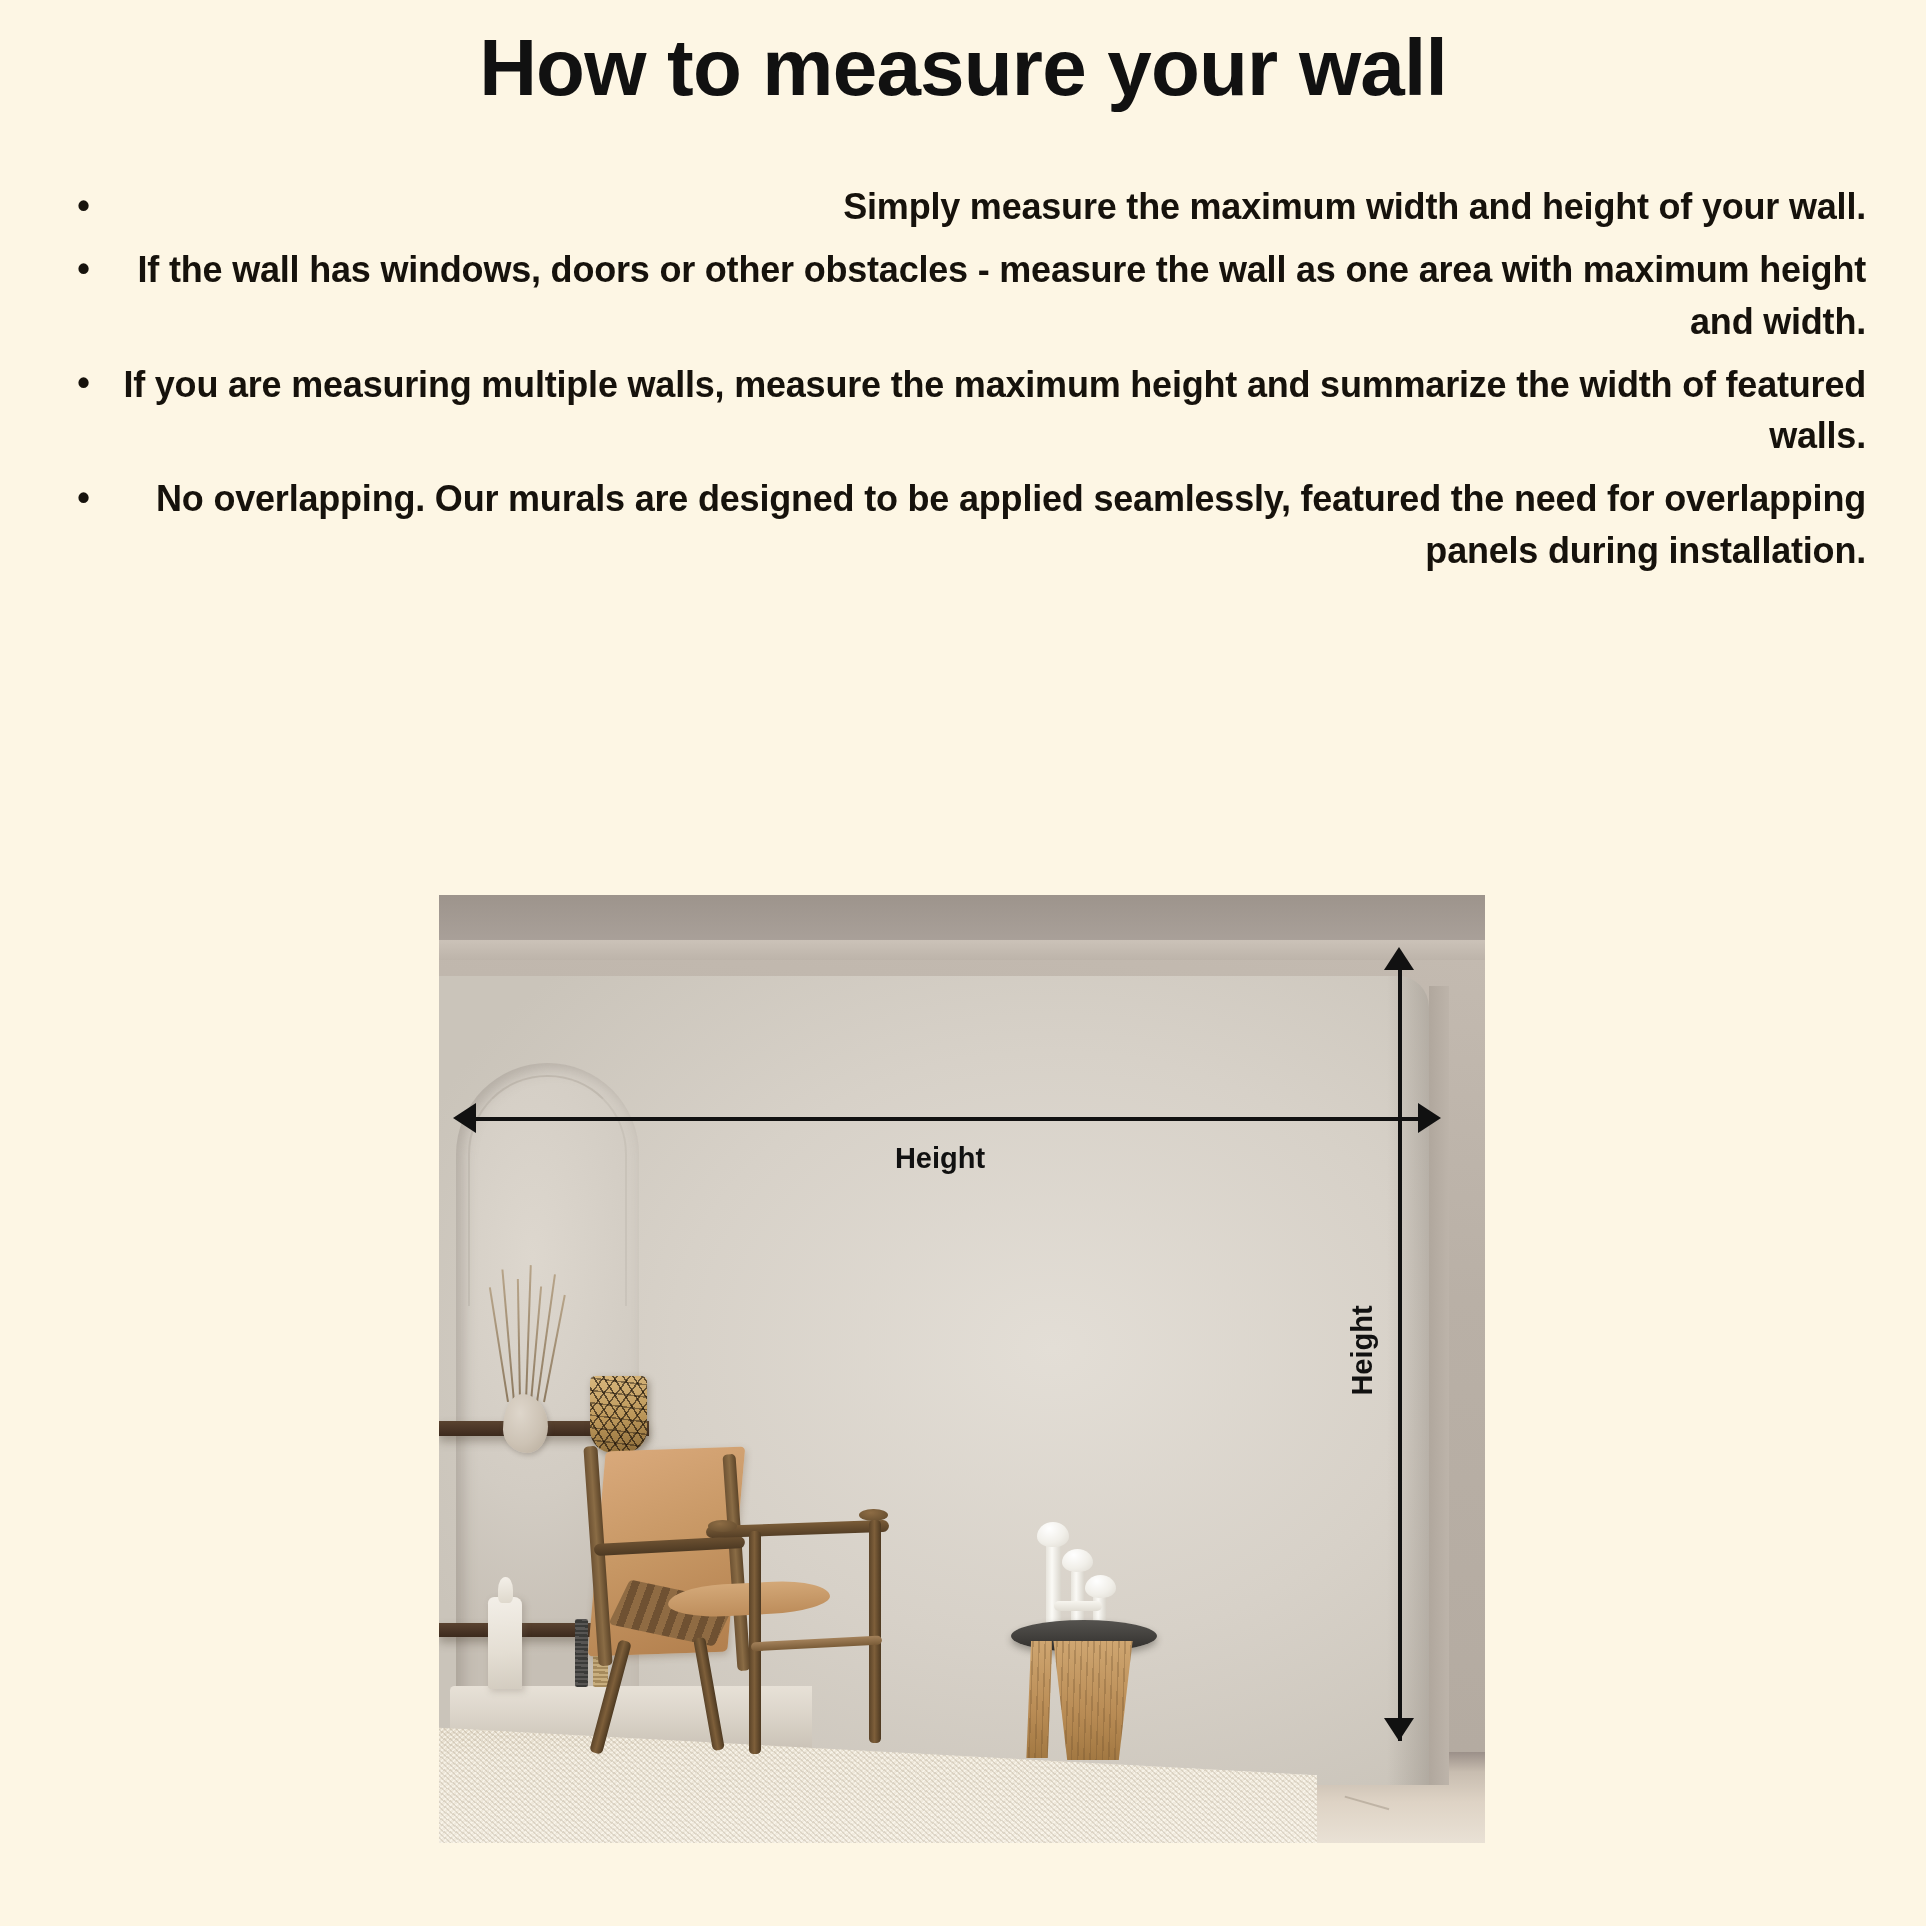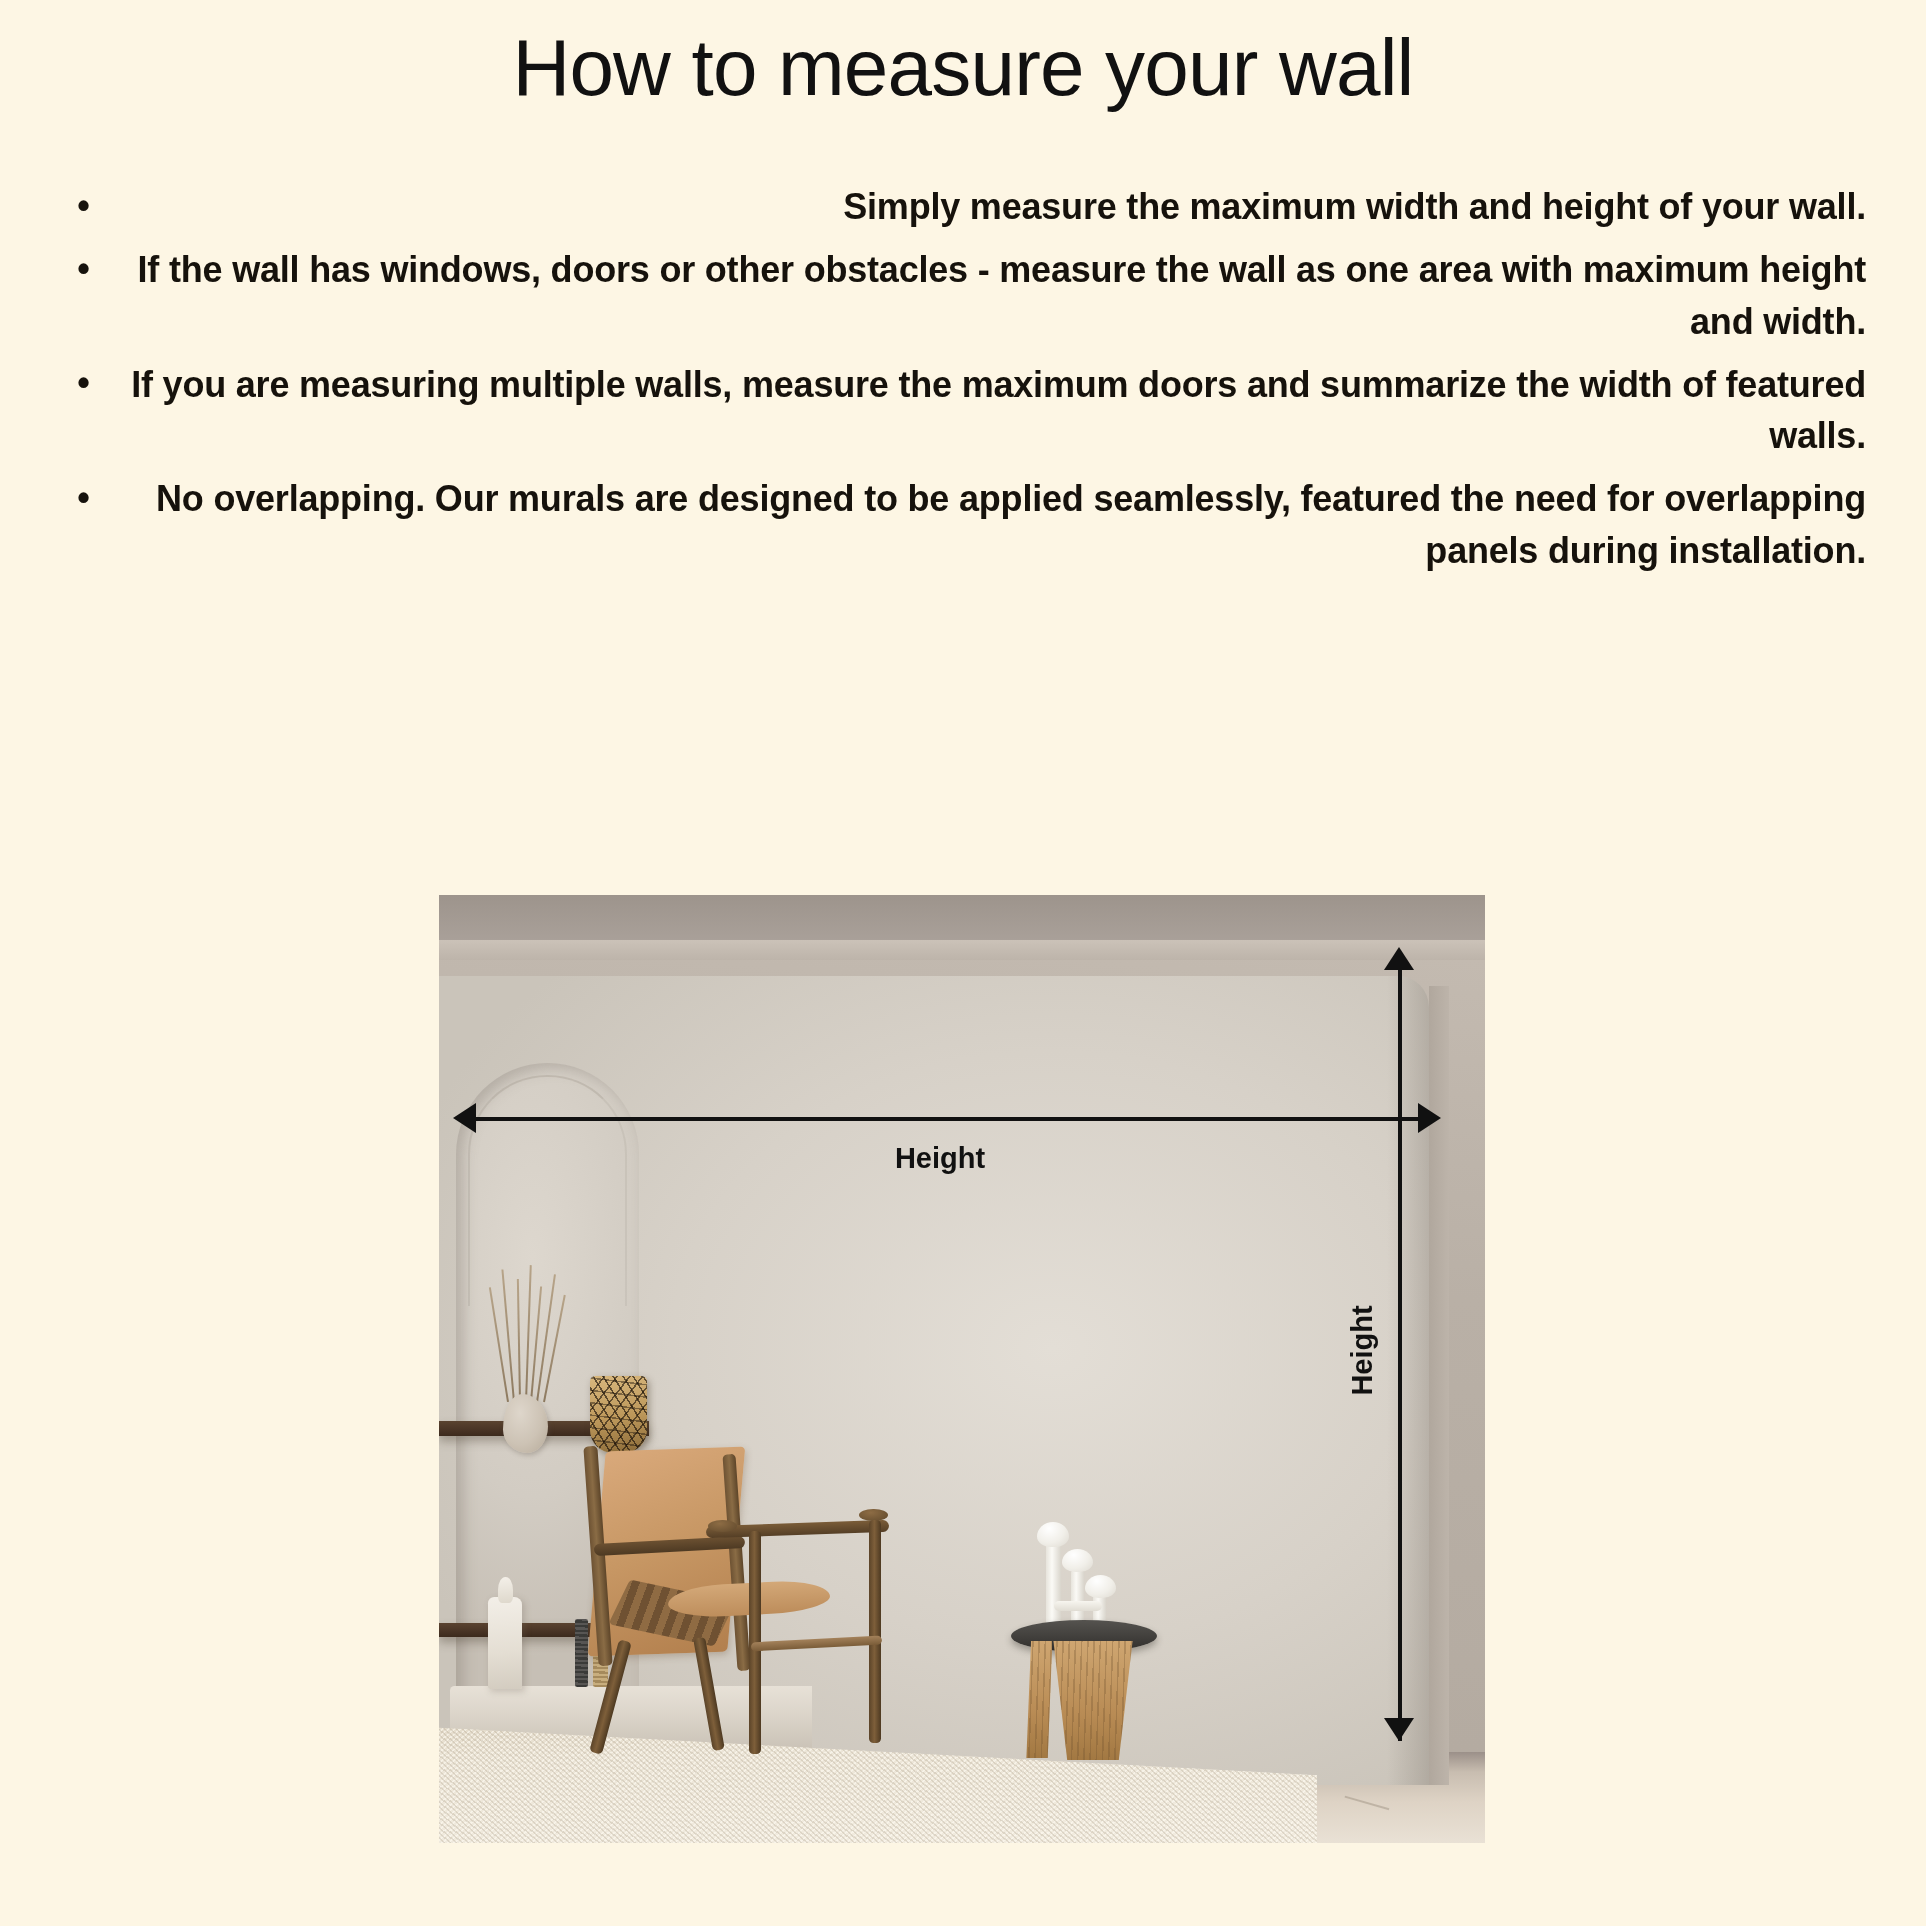--- a/index.html
+++ b/index.html
@@ -20,21 +20,21 @@
   }
 
   
   .page-title {
     position: absolute;
     top: 23px;
     left: 0;
     width: 1926px;
     text-align: center;
     font-size: 80px;
-    font-weight: 400;
+    font-weight: 700;
     letter-spacing: -0.8px;
     color: #111111;
     line-height: 1.12;
   }
 
   
   .instructions {
     position: absolute;
     top: 181px;
     left: 71px;
@@ -462,21 +462,21 @@
 </head>
 <body>
 
 <div class="page">
 
   <h1 class="page-title">How to measure your wall</h1>
 
   <ul class="instructions">
     <li class="instruction-item">Simply measure the maximum width and height of your wall.</li>
     <li class="instruction-item">If the wall has windows, doors or other obstacles - measure the wall as one area with maximum height and width.</li>
-    <li class="instruction-item">If you are measuring multiple walls, measure the maximum doors and summarize the width of featured walls.</li>
+    <li class="instruction-item">If you are measuring multiple walls, measure the maximum height and summarize the width of featured walls.</li>
     <li class="instruction-item">No overlapping. Our murals are designed to be applied seamlessly, featured the need for overlapping panels during installation.</li>
   </ul>
 
   <div class="room-photo">
 
     <div class="ceiling"></div>
     <div class="ceiling-lip"></div>
     <div class="back-wall"></div>
     <div class="floor"></div>
     <div class="floor-plank-a"></div>

